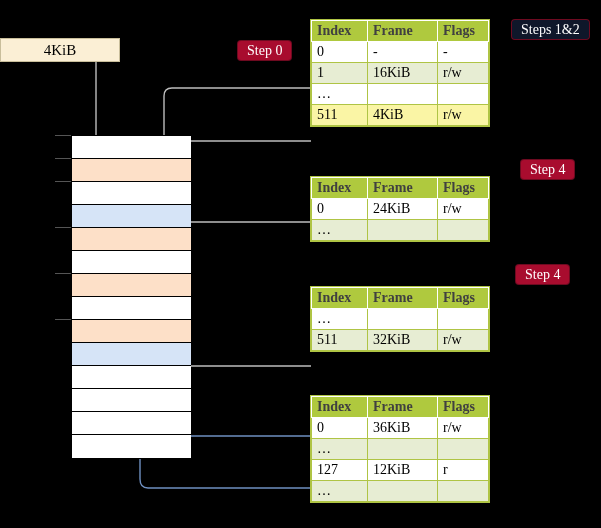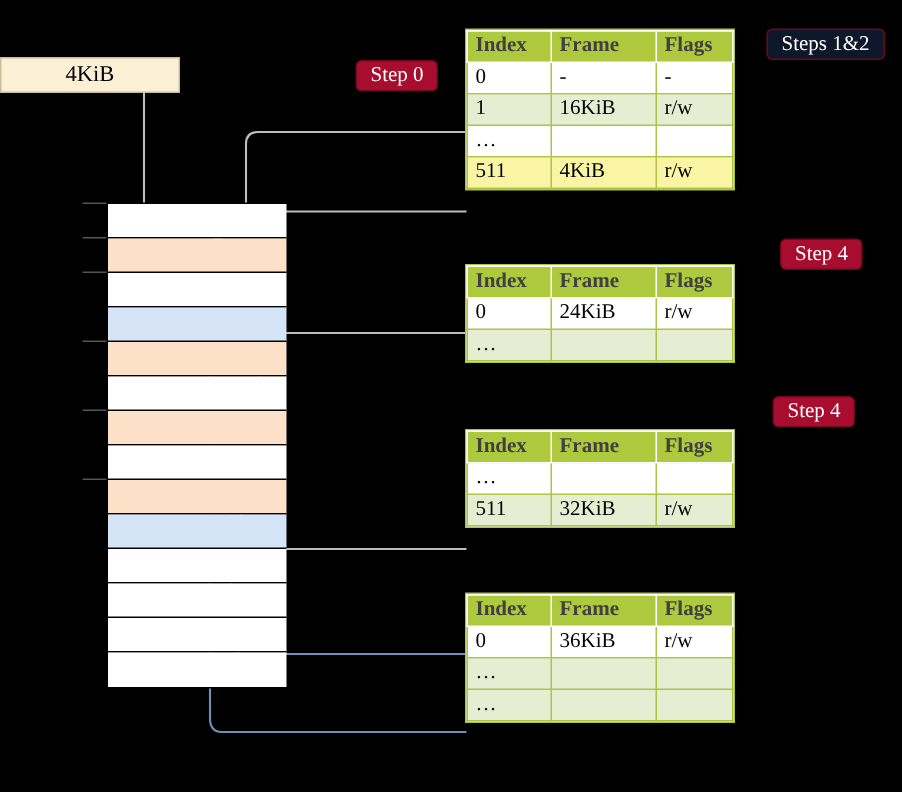--- a/index.html
+++ b/index.html
@@ -290,20 +290,25 @@
           <tr>
             <td class="col-index">0</td>
             <td class="col-frame">36KiB</td>
             <td class="col-flags">r/w</td>
           </tr>
           <tr class="alt">
             <td class="col-index">…</td>
             <td class="col-frame"></td>
             <td class="col-flags"></td>
           </tr>
+          <tr>
+            <td class="col-index">127</td>
+            <td class="col-frame">12KiB</td>
+            <td class="col-flags">r</td>
+          </tr>
           <tr class="alt">
             <td class="col-index">…</td>
             <td class="col-frame"></td>
             <td class="col-flags"></td>
           </tr>
         </tbody>
       </table>
     </div>
 
 </div>

